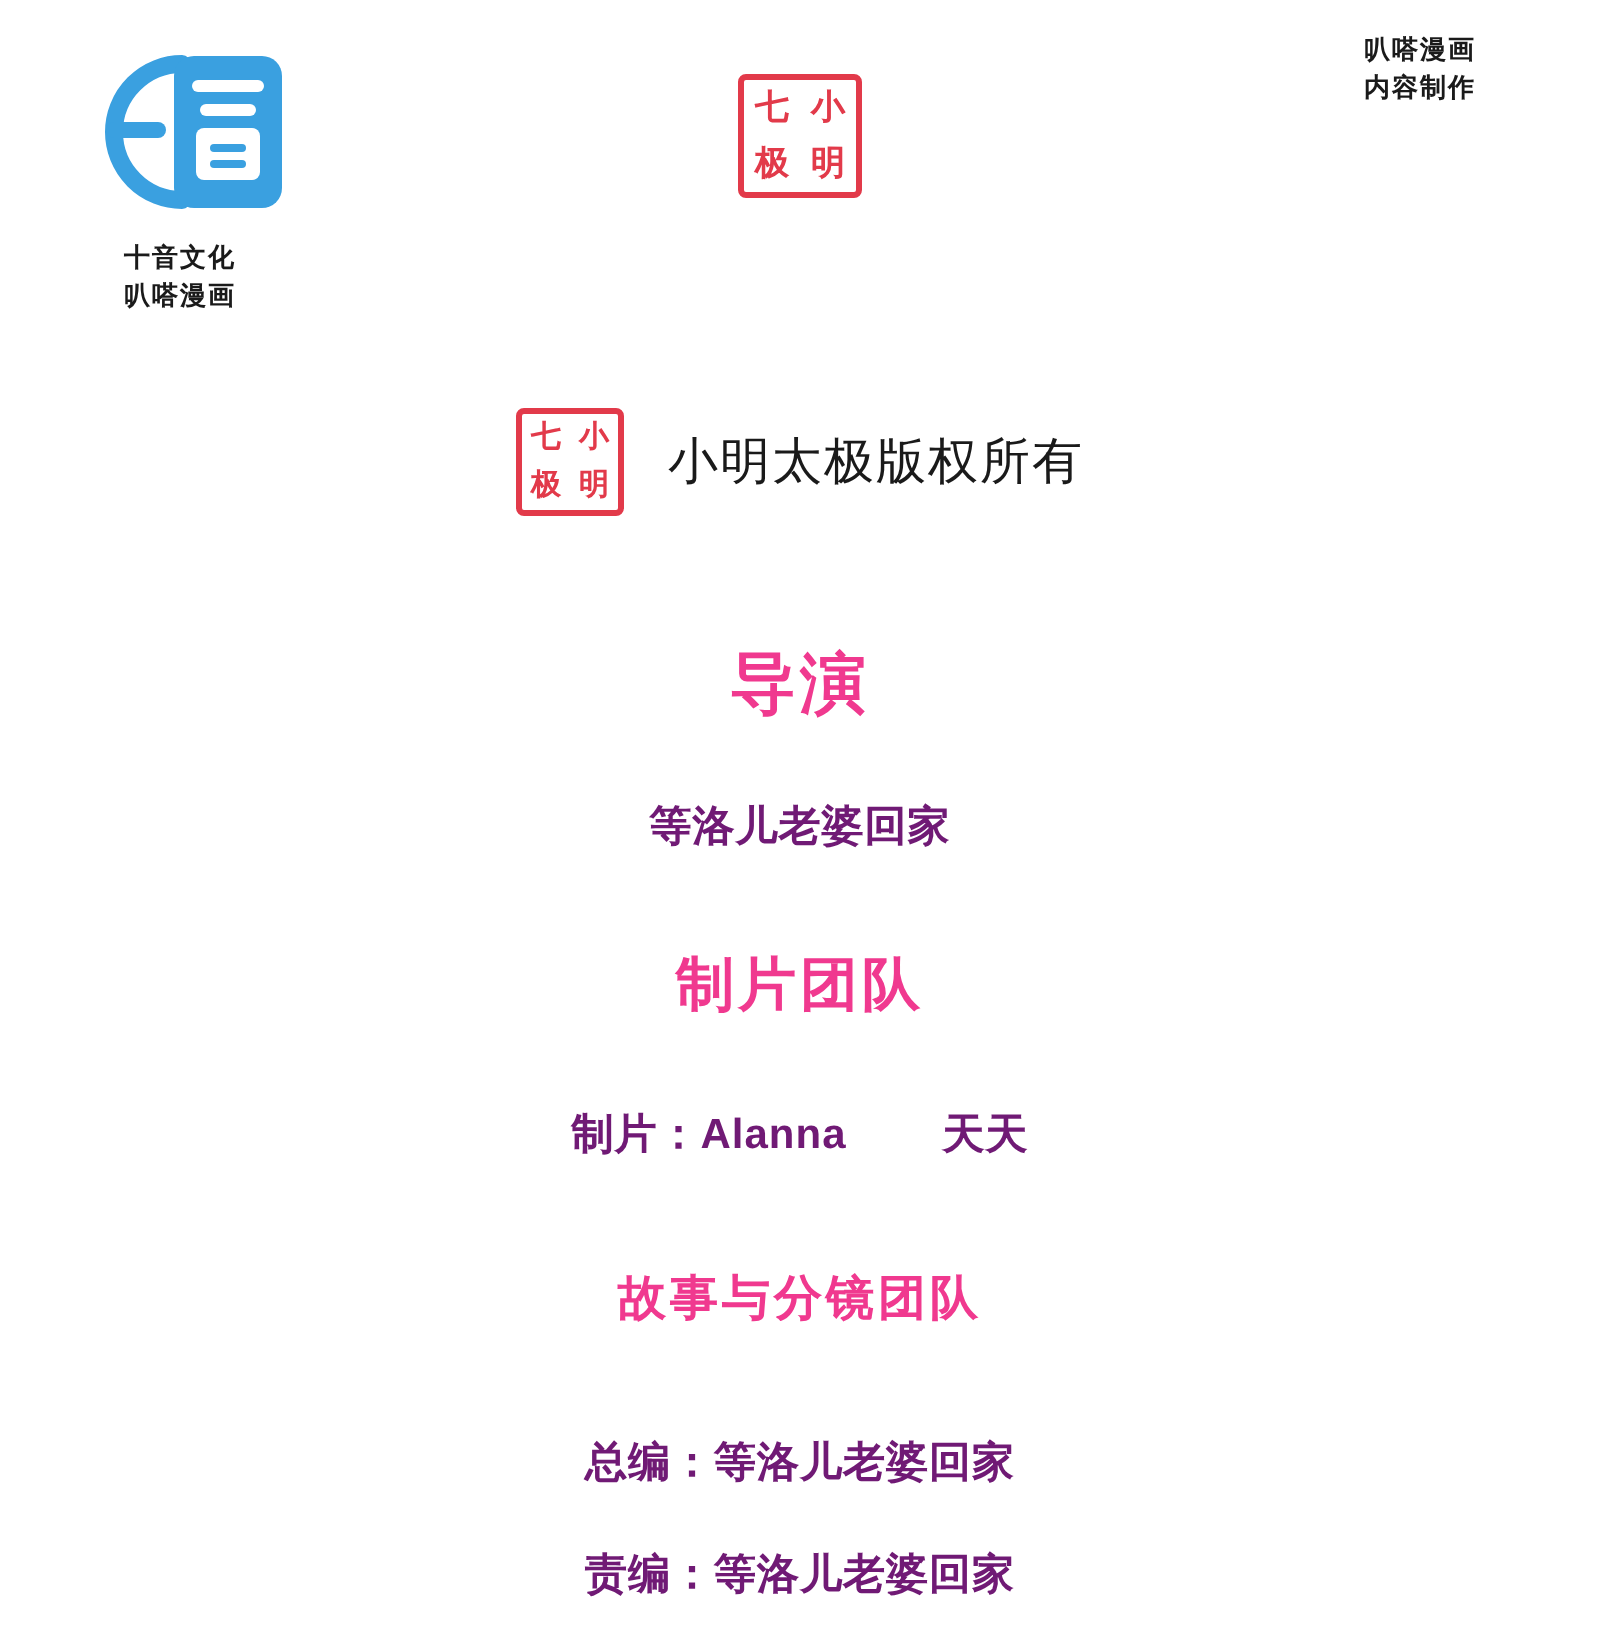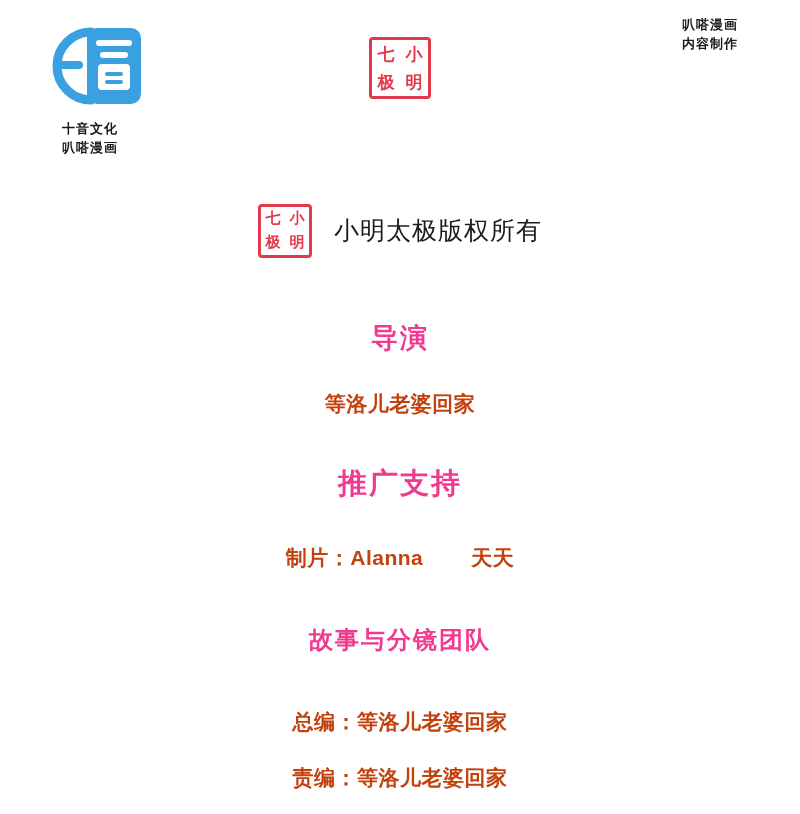--- a/index.html
+++ b/index.html
@@ -91,29 +91,29 @@
   .credits {
     margin-top: 34px;
     text-align: center;
   }
   .section-title {
     color: #f0398f;
     font-weight: bold;
     letter-spacing: 2px;
     margin: 0;
   }
-  .section-title.t1 { font-size: 27px; }
+  .section-title.t1 { font-size: 33px; }
   .section-title.t2 { font-size: 29px; }
   .section-title.t3 { font-size: 24px; }
 
   .credit-line {
     font-size: 21px;
     font-weight: bold;
     letter-spacing: 0.5px;
-    color: #c2410c;
+    color: #701a75;
   }
   .credit-line .gap { display: inline-block; width: 48px; }
 
   .sp-28 { height: 28px; }
   .sp-34 { height: 34px; }
   .sp-40 { height: 40px; }
   .sp-46 { height: 46px; }
   .sp-52 { height: 52px; }
 </style>
 </head>
@@ -172,21 +172,21 @@
 <div class="credits">
 
   <div class="sp-28"></div>
   <div class="section-title t1">导演</div>
   <div class="sp-34"></div>
   <div class="credit-line">
     <span>等洛儿老婆回家</span>
   </div>
 
   <div class="sp-46"></div>
-  <div class="section-title t2">推广支持</div>
+  <div class="section-title t2">制片团队</div>
   <div class="sp-40"></div>
   <div class="credit-line">
     <span>制片：</span><span>Alanna</span><span class="gap"></span><span>天天</span>
   </div>
 
   <div class="sp-52"></div>
   <div class="section-title t3">故事与分镜团队</div>
   <div class="sp-52"></div>
   <div class="credit-line">
     <span>总编：</span><span>等洛儿老婆回家</span>

